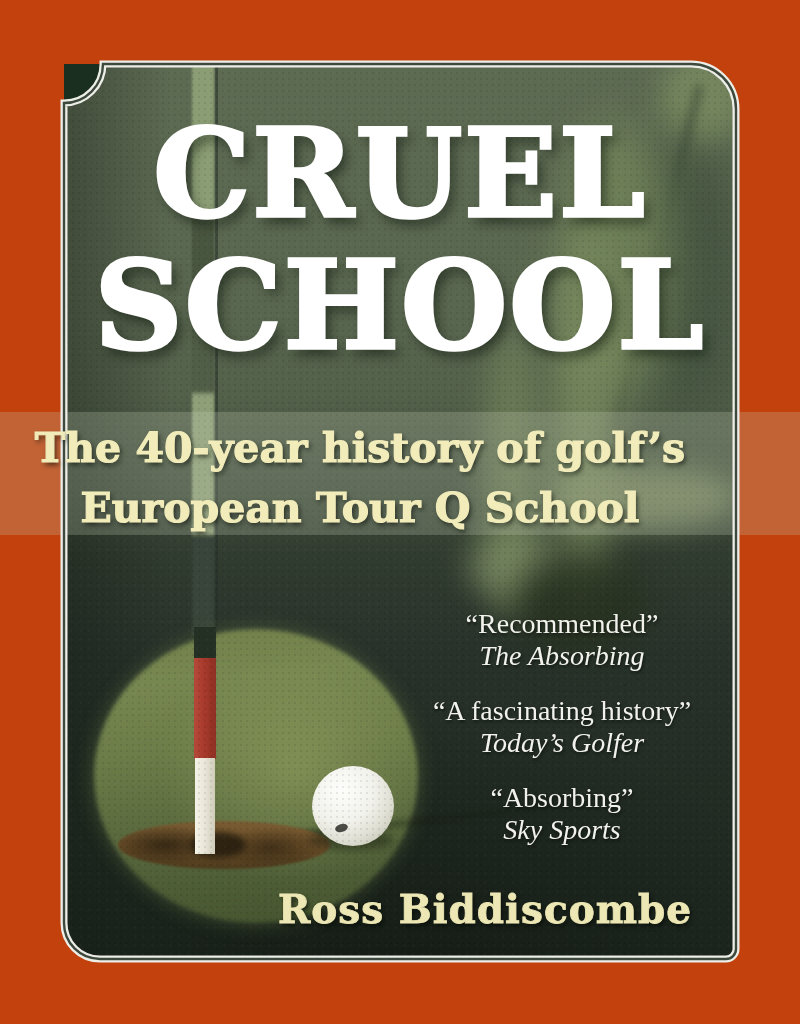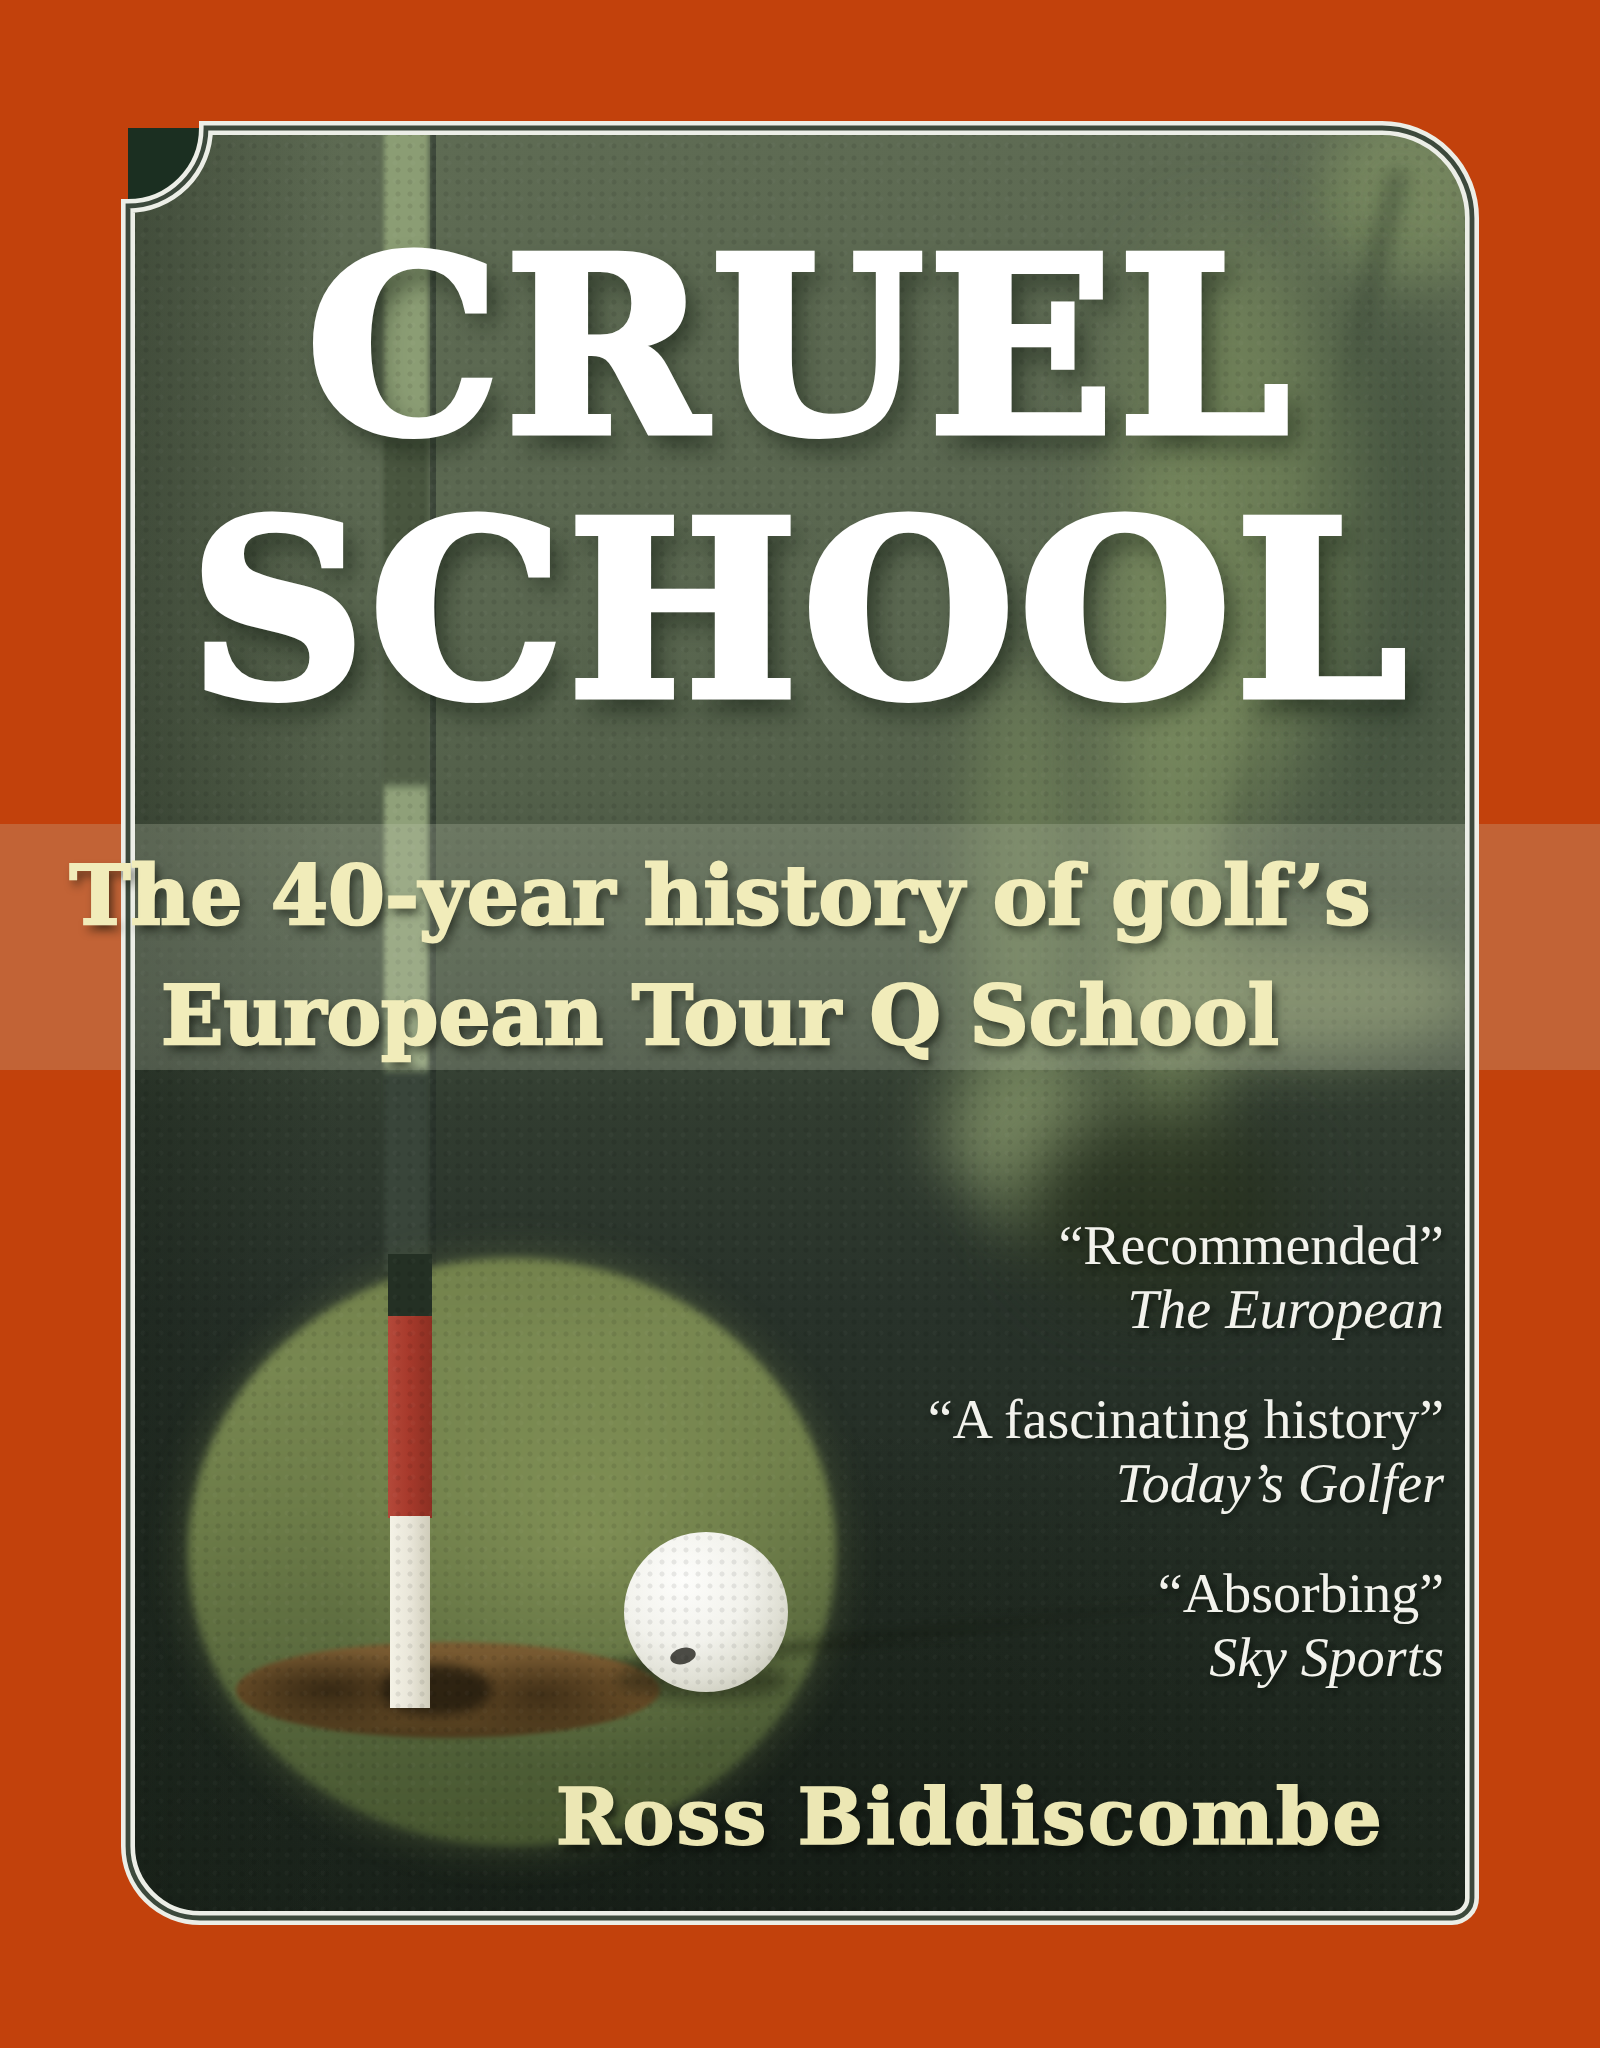--- a/index.html
+++ b/index.html
@@ -98,21 +98,21 @@
   .title-1 { top:112px; }
   .title-2 { top:244px; }
 
   .subtitle { position:absolute; left:0; width:720px; text-align:center;
     color:#f1ecba; font-weight:700; font-size:41px; line-height:1;
     -webkit-text-stroke:1.2px #f1ecba;
     text-shadow:2px 3px 5px rgba(10,16,8,.65); }
   .subtitle-1 { top:428px; }
   .subtitle-2 { top:488px; }
 
-  .quotes { position:absolute; left:402px; top:608px; width:320px; text-align:right;
+  .quotes { position:absolute; left:402px; top:608px; width:320px; text-align:center;
     font-family:"Liberation Serif", serif; color:#f2f2ec; font-size:28px; line-height:32px;
     text-shadow:1px 2px 3px rgba(5,10,5,.6); }
   .quote-group { margin-bottom:23px; }
   .quote-source { font-style:italic; }
 
   .author { position:absolute; right:108px; top:886px; text-align:left;
     color:#ece7b4; font-weight:700; font-size:39px; letter-spacing:1px;
     -webkit-text-stroke:0.8px #ece7b4;
     text-shadow:2px 3px 4px rgba(5,10,5,.7); }
 </style>
@@ -164,21 +164,21 @@
   <div class="textlayer">
     <div class="title title-1">CRUEL</div>
     <div class="title title-2">SCHOOL</div>
 
     <div class="subtitle subtitle-1">The 40-year history of golf’s</div>
     <div class="subtitle subtitle-2">European Tour Q School</div>
 
     <div class="quotes">
       <div class="quote-group">
         <div class="quote-text">“Recommended”</div>
-        <div class="quote-source">The European</div>
+        <div class="quote-source">The Absorbing</div>
       </div>
       <div class="quote-group">
         <div class="quote-text">“A fascinating history”</div>
         <div class="quote-source">Today’s Golfer</div>
       </div>
       <div class="quote-group">
         <div class="quote-text">“Absorbing”</div>
         <div class="quote-source">Sky Sports</div>
       </div>
     </div>

